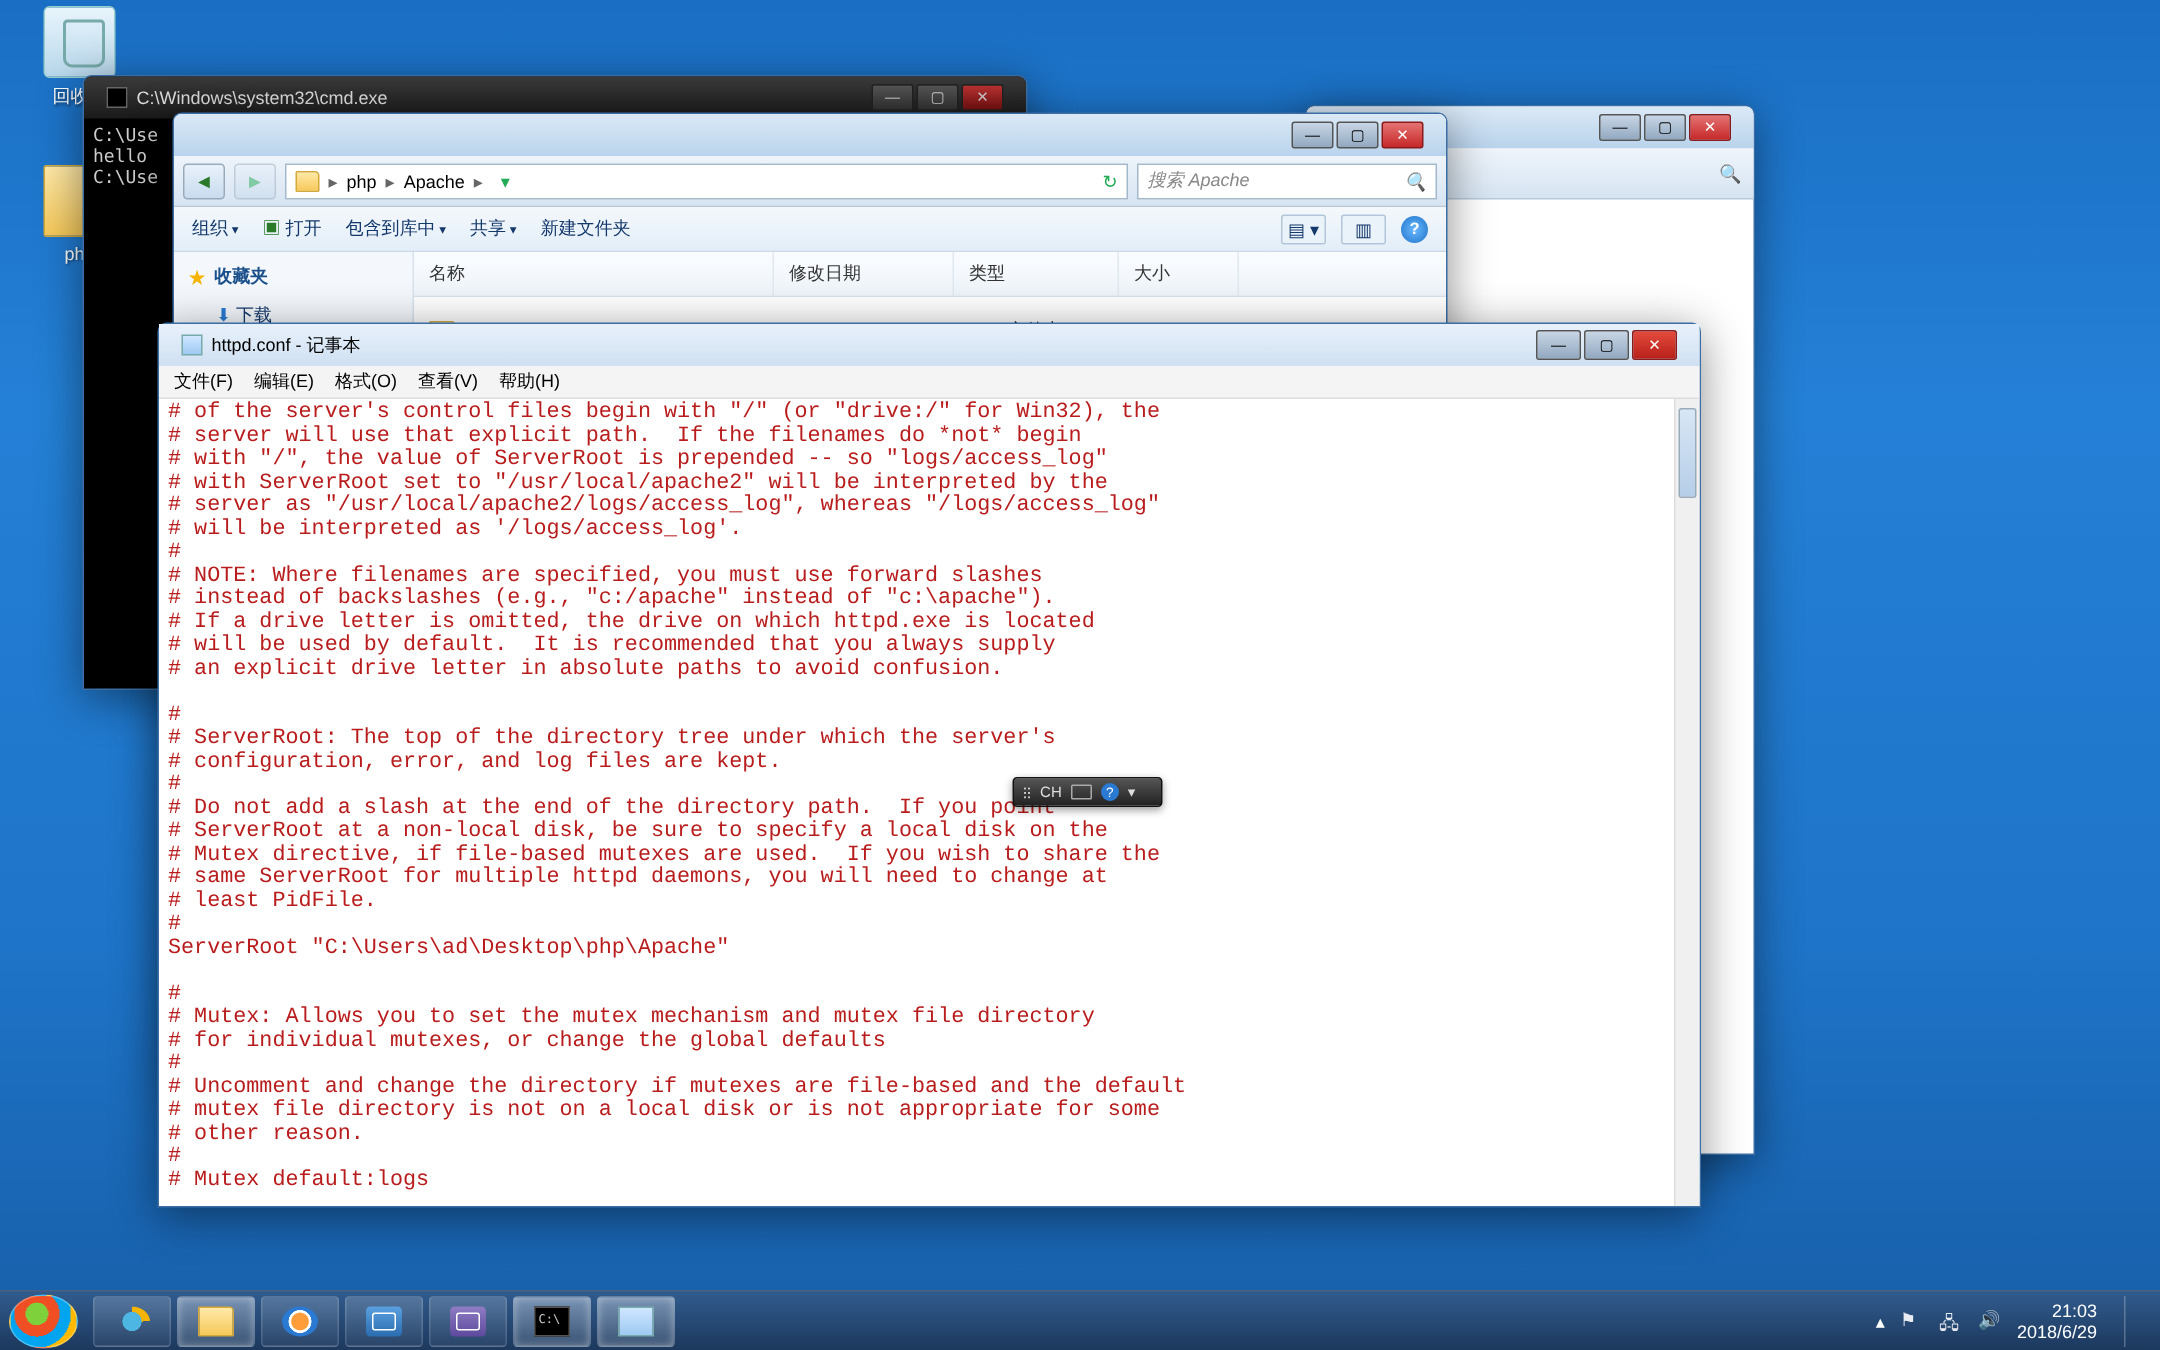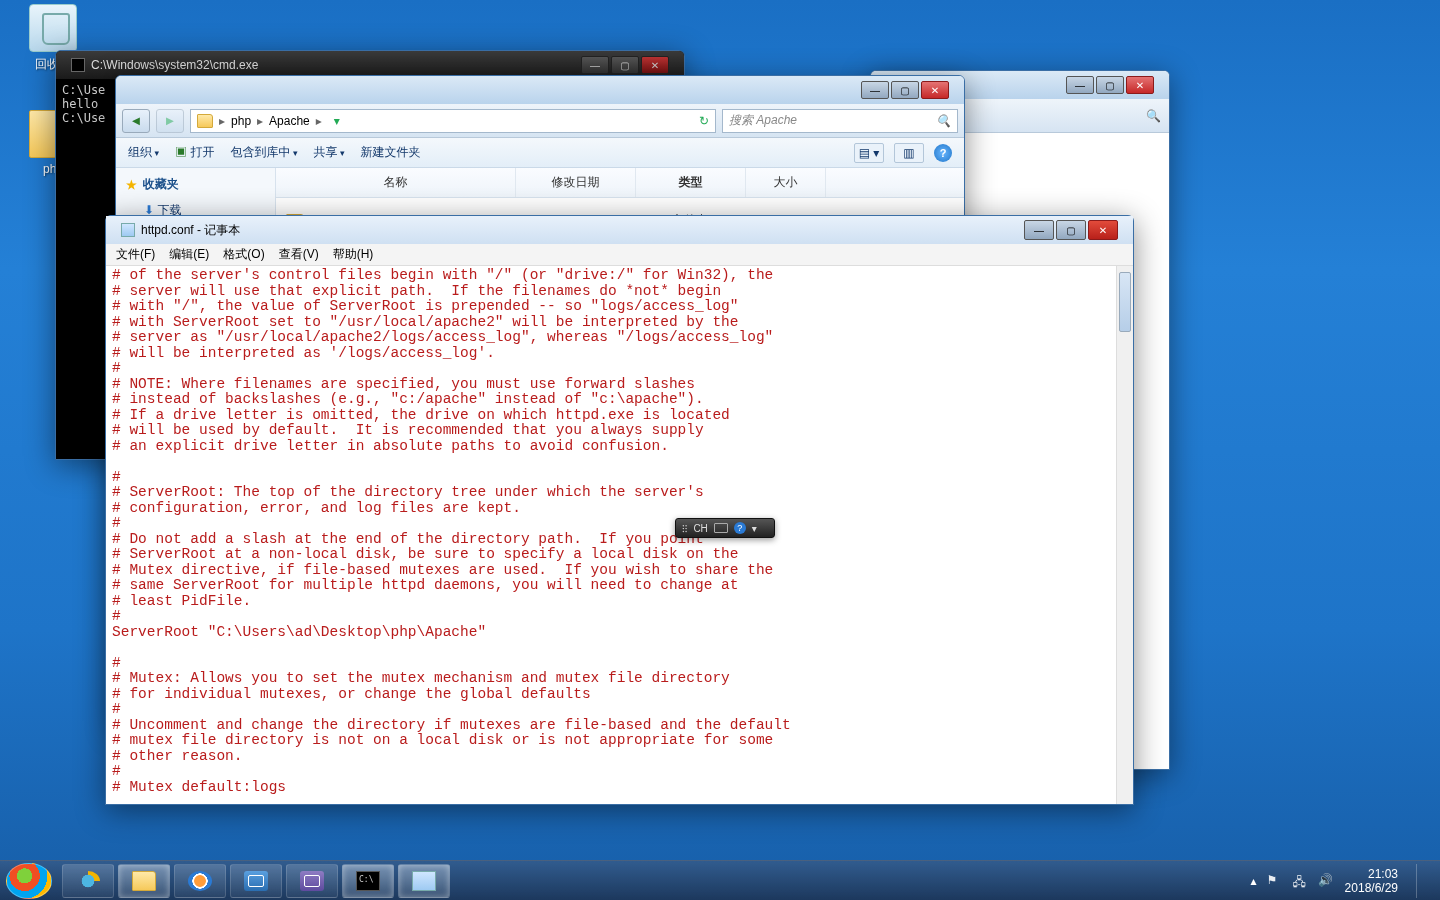--- a/index.html
+++ b/index.html
@@ -35,36 +35,36 @@
 
   
   #explorer { left:115px; top:75px; width:850px; height:650px; background:#fff;}
   #explorer .navrow { height:34px; background:linear-gradient(#eef4fa,#d6e4f2); border-bottom:1px solid #b8c9da; display:flex; align-items:center; padding:0 6px; gap:6px;}
   .navbtn { width:28px; height:24px; border:1px solid #9ab; border-radius:3px; background:linear-gradient(#e8f1fb,#c9dbed); display:flex; align-items:center; justify-content:center; font-size:13px; color:#2a5;}
   .navbtn.back{color:#2a7a2a;}
   .addr { flex:1; height:24px; border:1px solid #a4b8cc; background:#fff; display:flex; align-items:center; padding:0 6px; gap:6px; font-size:12px;}
   .addr .folder-ic{width:16px;height:14px;background:linear-gradient(#ffe9a8,#f6c95a);border:1px solid #d4a93a;border-radius:1px 3px 1px 1px;}
   .addr .sep{color:#666;}
   .addr .refresh{margin-left:auto;color:#2a5;}
-  .search { width:236px; height:24px; border:1px solid #a4b8cc; background:#fff; display:flex; align-items:center; padding:0 6px; color:#888; font-style:italic;}
+  .search { width:200px; height:24px; border:1px solid #a4b8cc; background:#fff; display:flex; align-items:center; padding:0 6px; color:#888; font-style:italic;}
   .search .mag{margin-left:auto;color:#5a8;}
   #explorer .toolbar { height:30px; background:linear-gradient(#f4f8fc,#e3eef8); border-bottom:1px solid #cad9e8; display:flex; align-items:center; gap:16px; padding:12px 12px; color:#13386b;}
   #explorer .toolbar .tdrop::after{content:" ▾"; font-size:9px; color:#13386b;}
   #explorer .toolbar .right{margin-left:auto;display:flex;gap:10px;align-items:center;}
   .viewbtn{width:30px;height:20px;border:1px solid #b3c6d9;background:#eaf2fa;border-radius:2px;display:flex;align-items:center;justify-content:center;}
   .helpbtn{width:18px;height:18px;border-radius:50%;background:radial-gradient(#6ab7ff,#1e74c8);color:#fff;display:flex;align-items:center;justify-content:center;font-weight:bold;font-size:11px;}
   #explorer .content{display:flex;height:calc(100% - 28px - 34px - 30px);}
   #explorer .side{width:160px;border-right:1px solid #d7e2ed;background:#f4f8fc;padding:8px 10px;}
   #explorer .side .hdr{color:#1a4f8a;font-weight:bold;margin-bottom:6px;display:flex;align-items:center;gap:6px;}
   #explorer .side .hdr .star{color:#f4b400;}
   #explorer .side .item{padding:3px 0 3px 18px;color:#13386b;}
   #explorer .main{flex:1;}
-  #explorer .cols{display:flex;border-bottom:1px solid #d7e2ed;background:linear-gradient(#fafcff,#eef4fa);text-align:center;}
+  #explorer .cols{display:flex;border-bottom:1px solid #d7e2ed;background:linear-gradient(#fafcff,#eef4fa);}
   #explorer .cols div{padding:6px 10px;border-right:1px solid #e0e8f0;color:#333;}
-  .c-name{width:240px;} .c-date{width:120px;} .c-type{width:110px;font-weight:bold;} .c-size{width:80px;}
+  .c-name{width:240px;} .c-date{width:120px;} .c-type{width:110px;} .c-size{width:80px;}
   #explorer .row{display:flex;align-items:flex-end;padding:14px 10px;gap:8px;}
   #explorer .row .folder-ic{width:18px;height:15px;background:linear-gradient(#ffe9a8,#f6c95a);border:1px solid #d4a93a;border-radius:1px 3px 1px 1px;}
   #explorer .row .cell{width:232px;} 
 
   
   #explorer2 { left:870px; top:70px; width:300px; height:700px; background:#fff;}
   #explorer2 .searchonly{height:34px;background:linear-gradient(#eef4fa,#d6e4f2);border-bottom:1px solid #b8c9da;display:flex;align-items:center;padding:0 8px;}
   #explorer2 .searchonly .mag{margin-left:auto;color:#5a8;}
 
   

